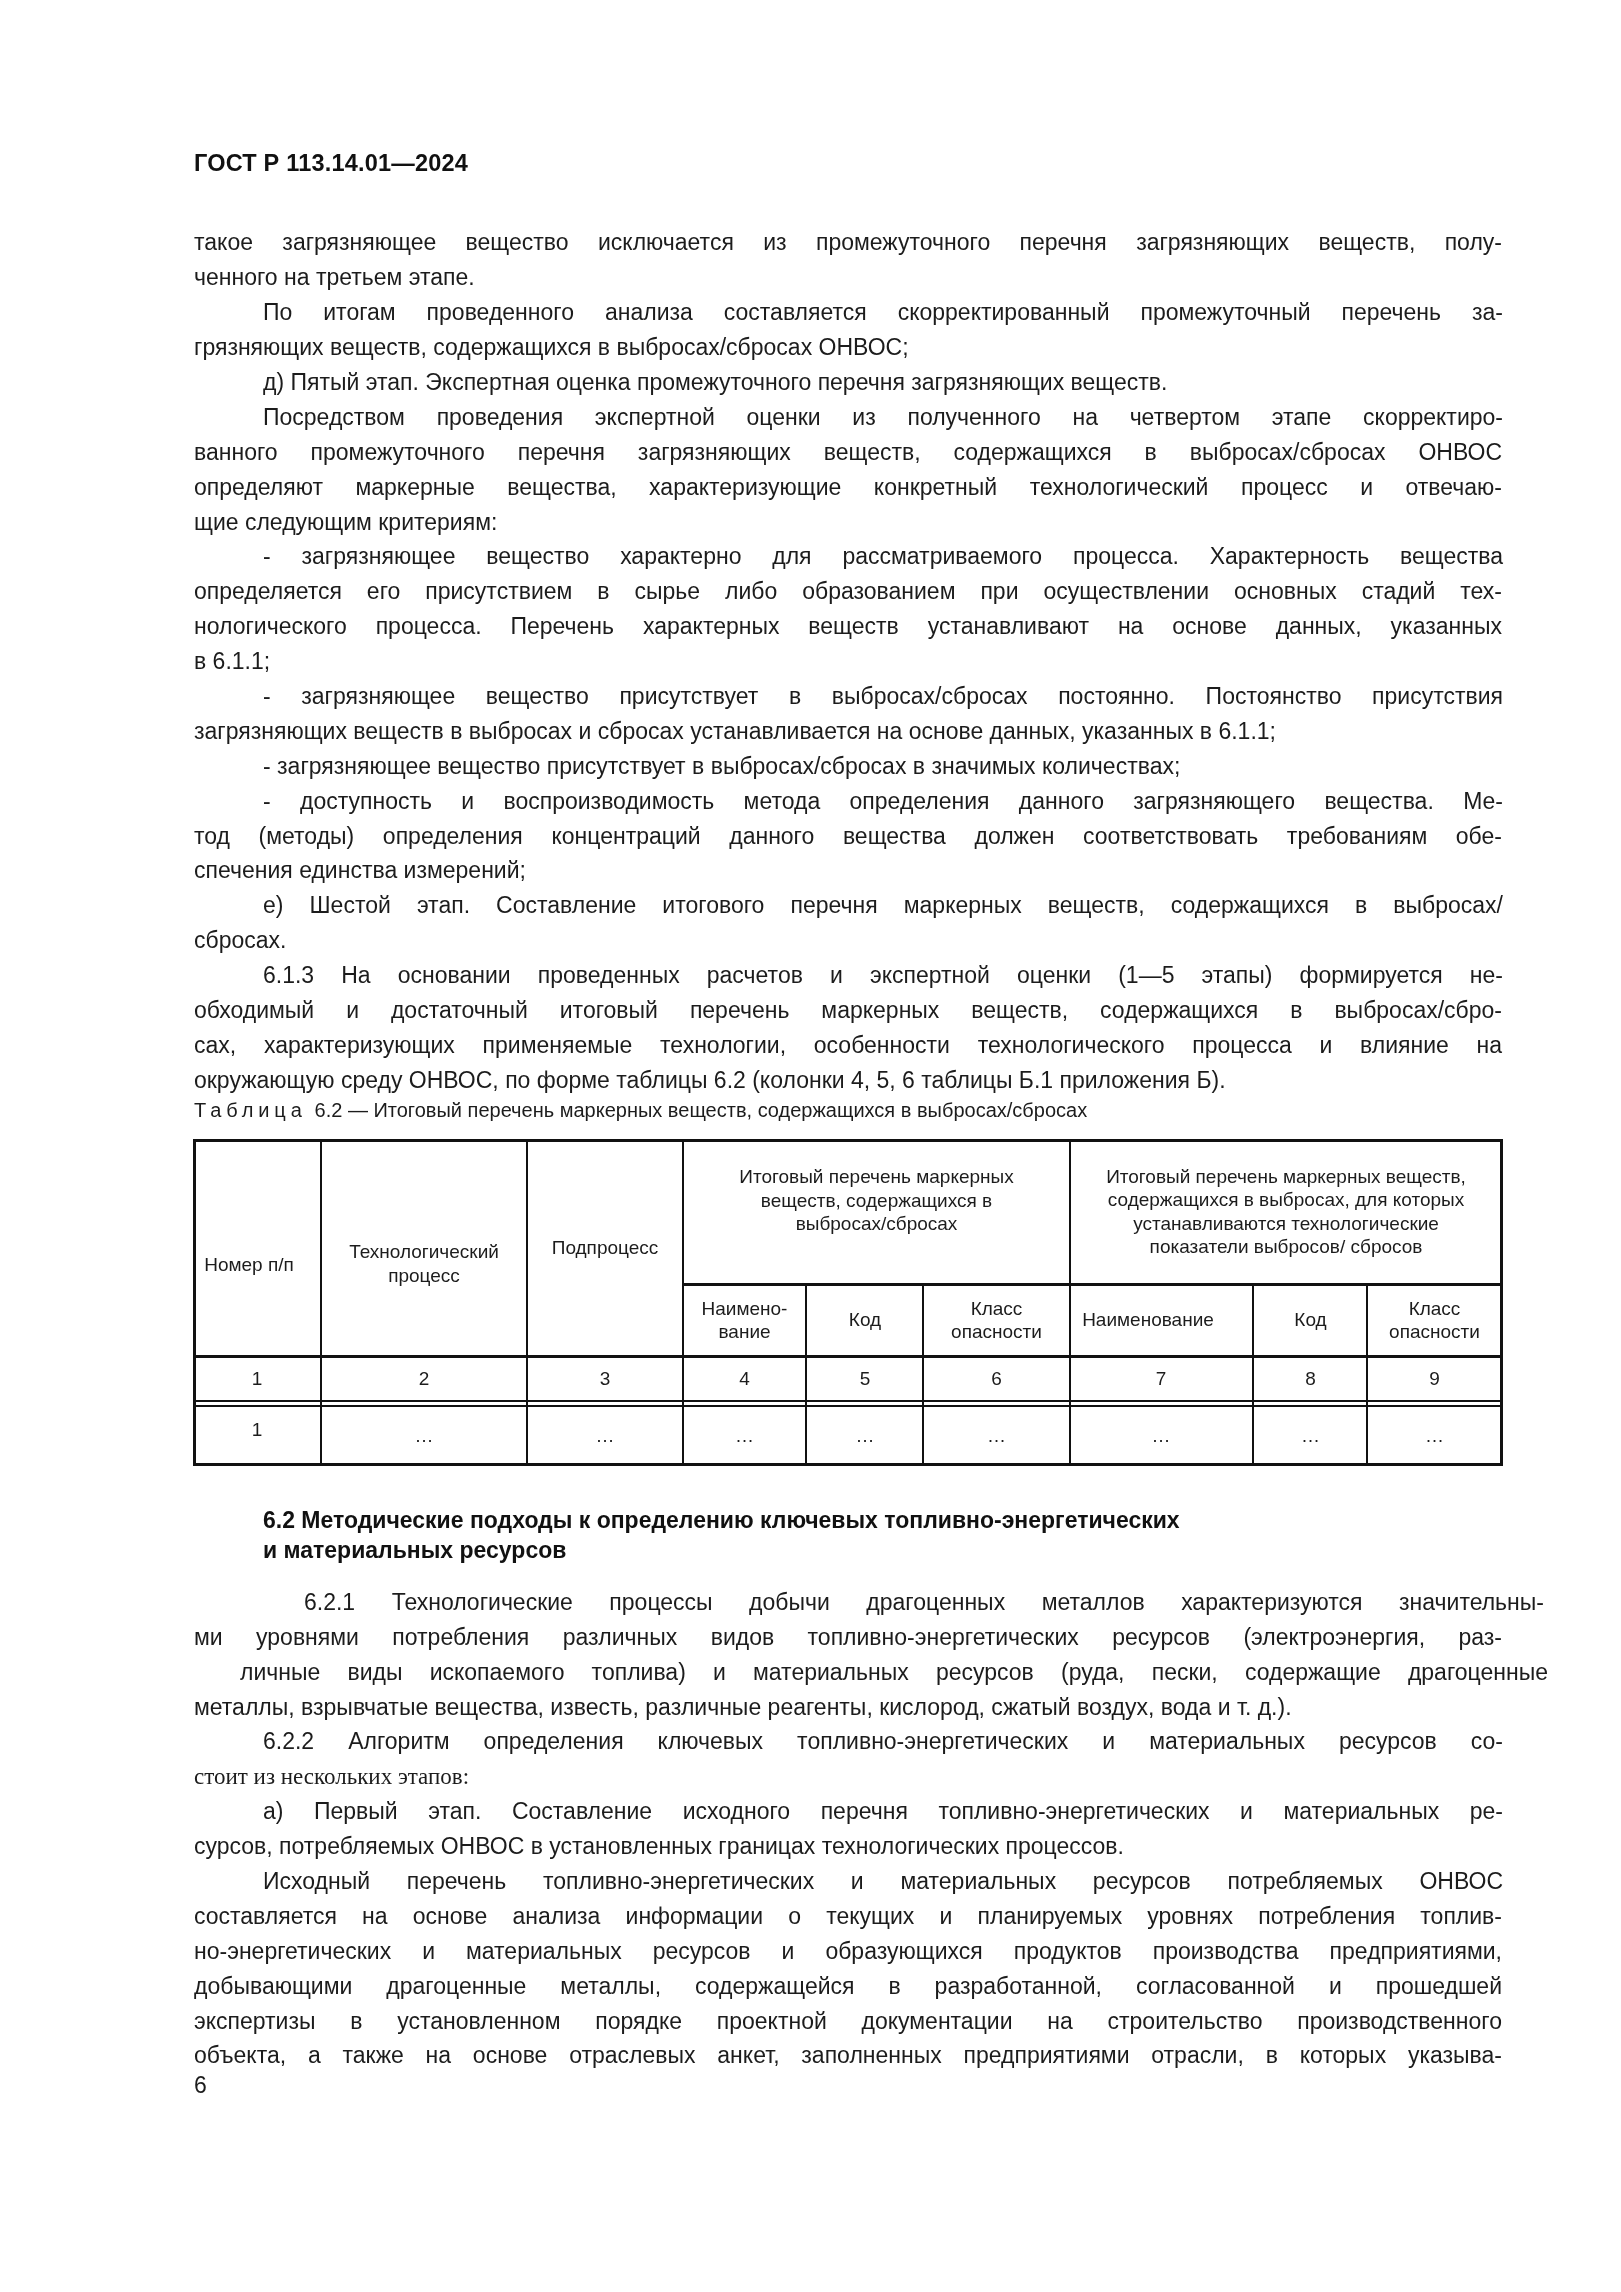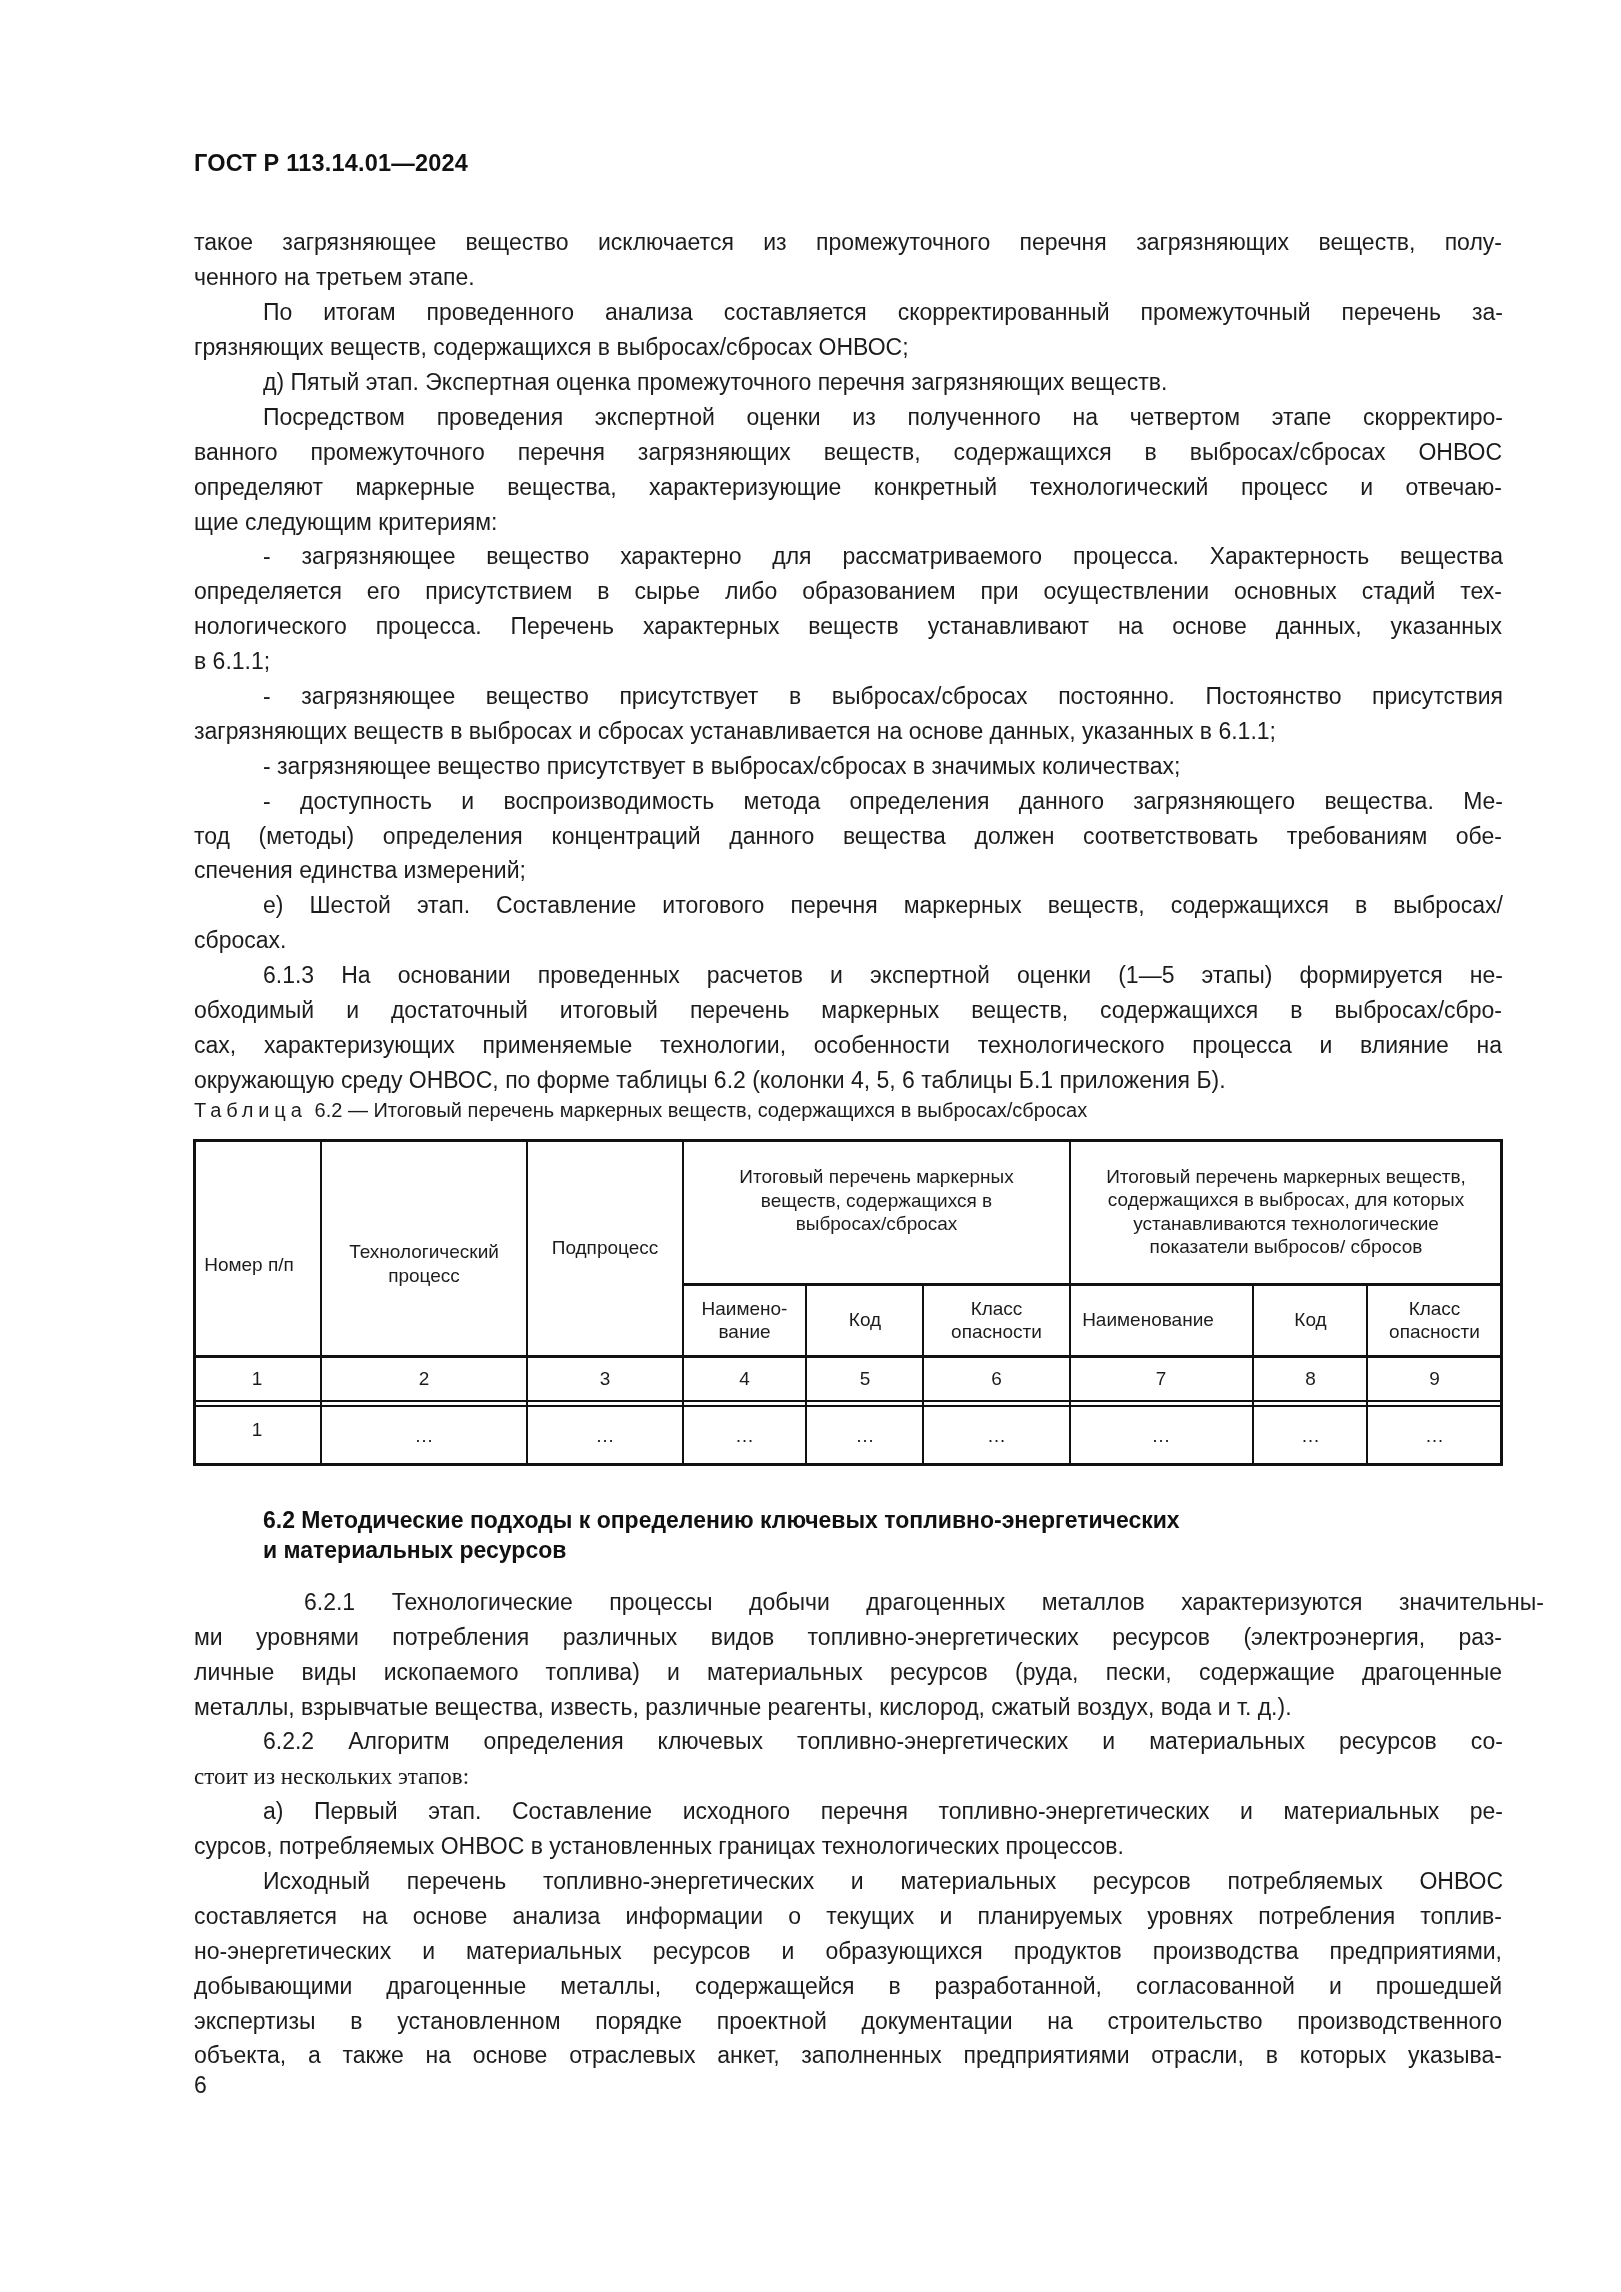--- a/index.html
+++ b/index.html
@@ -115,21 +115,21 @@
     <div class="vl" style="left:1173px;top:145px;width:2px;height:182px;"></div>
     <div class="vl" style="left:1307px;top:0;width:2.9px;height:327px;"></div>
   </div>
 
   <div class="heading" style="top:1506px;">6.2  Методические подходы к определению ключевых топливно-энергетических</div>
   <div class="heading" style="top:1536px;">и  материальных ресурсов</div>
 
   <div id="body-bottom">
       <div class="line j ind" style="top: 1588px; margin-left: 41px;">6.2.1  Технологические процессы добычи драгоценных металлов характеризуются значительны-</div>
       <div class="line j" style="top: 1623px;">ми уровнями потребления различных видов топливно-энергетических ресурсов (электроэнергия, раз-</div>
-      <div class="line j" style="top: 1658px;">личные виды ископаемого топлива) и материальных ресурсов (руда, пески, содержащие драгоценные</div>
+      <div class="line j" style="top: 1658px; margin-left: 46px;">личные виды ископаемого топлива) и материальных ресурсов (руда, пески, содержащие драгоценные</div>
       <div class="line" style="top: 1693px;">металлы, взрывчатые вещества, известь, различные реагенты, кислород, сжатый воздух, вода и т. д.).</div>
       <div class="line j ind" style="top: 1727px;">6.2.2  Алгоритм определения ключевых топливно-энергетических и материальных ресурсов со-</div>
       <div class="line" style="top: 1762px; font-family: Liberation Serif, serif;">стоит из нескольких этапов:</div>
       <div class="line j ind" style="top: 1797px;">а)  Первый этап. Составление исходного перечня топливно-энергетических и материальных ре-</div>
       <div class="line" style="top: 1832px;">сурсов, потребляемых ОНВОС в установленных границах технологических процессов.</div>
       <div class="line j ind" style="top: 1867px;">Исходный перечень топливно-энергетических и материальных ресурсов потребляемых ОНВОС</div>
       <div class="line j" style="top: 1902px;">составляется на основе анализа информации о текущих и планируемых уровнях потребления топлив-</div>
       <div class="line j" style="top: 1937px;">но-энергетических и материальных ресурсов и образующихся продуктов производства предприятиями,</div>
       <div class="line j" style="top: 1972px;">добывающими драгоценные металлы, содержащейся в разработанной, согласованной и прошедшей</div>
       <div class="line j" style="top: 2007px;">экспертизы в установленном порядке проектной документации на строительство производственного</div>

